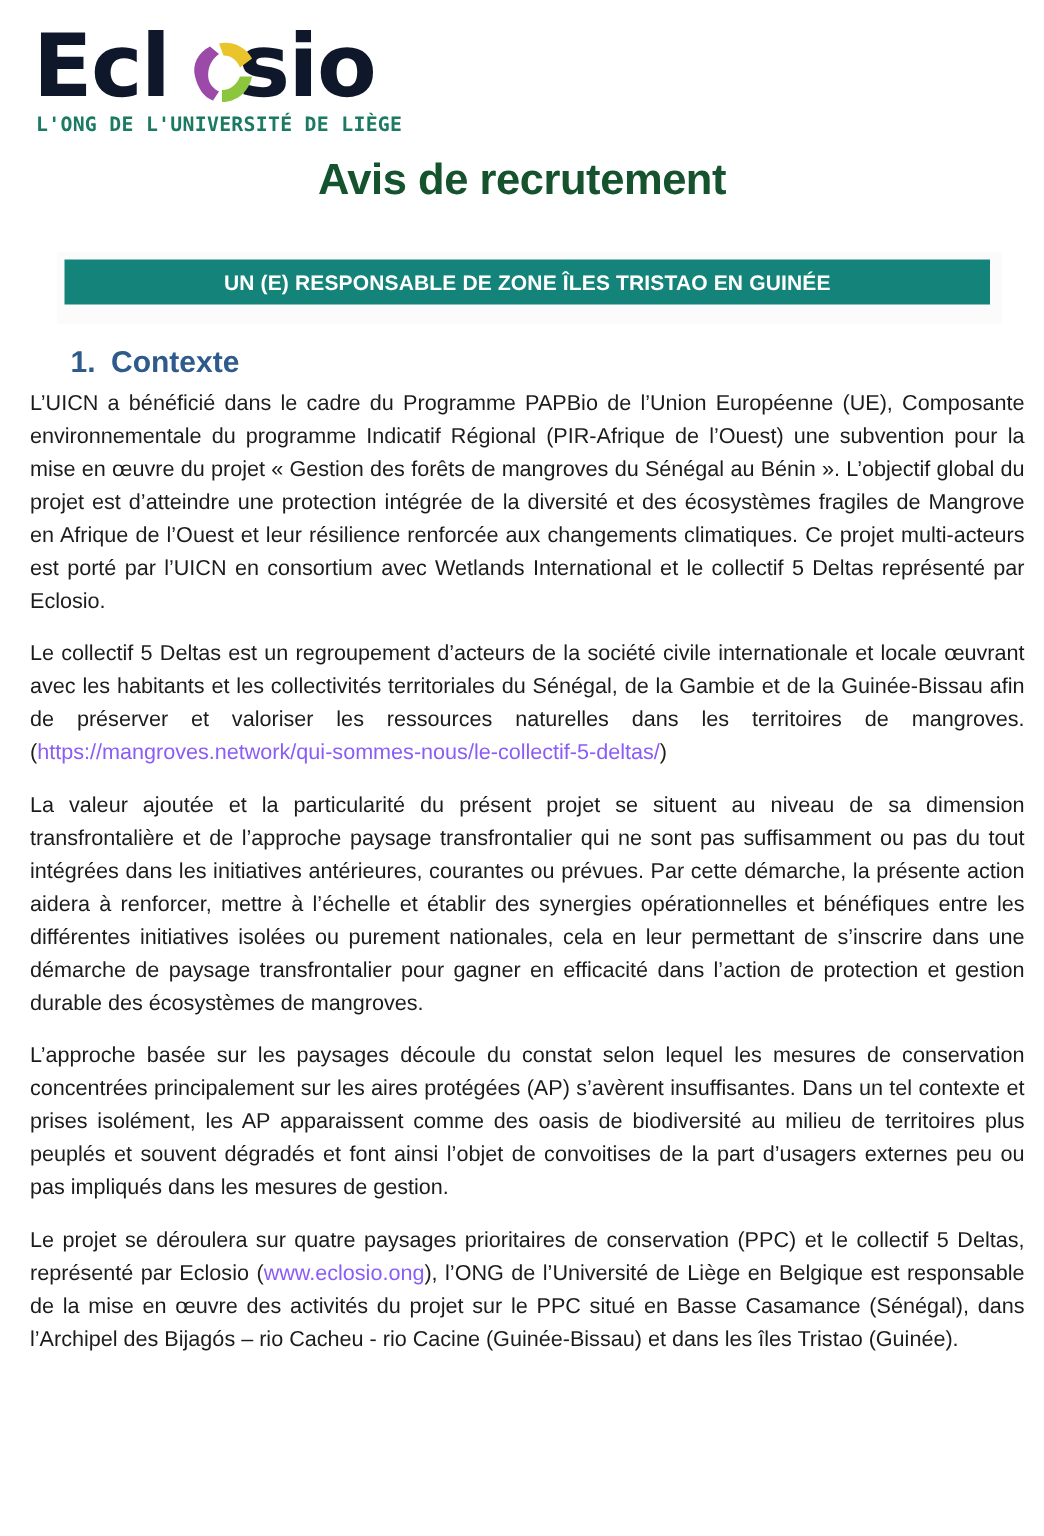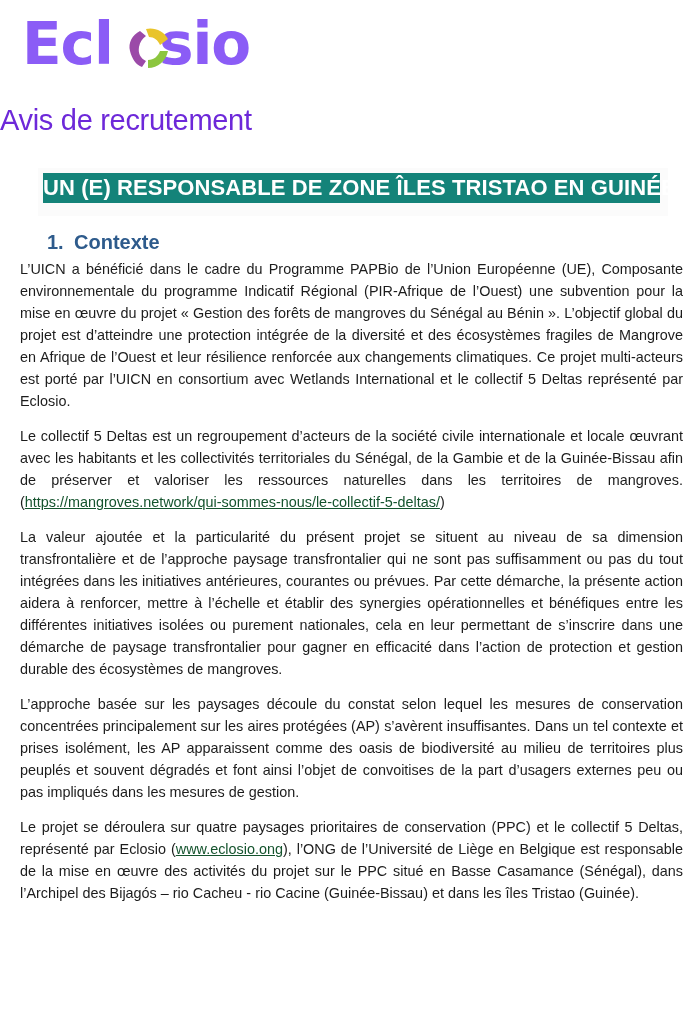--- a/index.html
+++ b/index.html
@@ -4,66 +4,67 @@
 <style>
   html, body { margin: 0; padding: 0; background: #ffffff; }
   body {
     width: 696px; height: 1024px; overflow: hidden; position: relative;
     font-family: "Liberation Sans", sans-serif; color: #1a1a1a;
   }
   .logo { position: absolute; left: 22px; top: 14px; width: 230px; height: 86px; }
   .logo-word {
     position: absolute; left: 0; top: 0; height: 60px;
     font-family: "DejaVu Sans", sans-serif; font-weight: bold; font-size: 58px;
-    letter-spacing: -1px; color: #8b5cf6; line-height: 60px; white-space: nowrap;
+    letter-spacing: -1px; color: #0f172a; line-height: 60px; white-space: nowrap;
   }
   .logo-word .gap { display: inline-block; width: 46px; }
   .logo-emblem { position: absolute; left: 104px; top: 11px; width: 46px; height: 46px; }
   .logo-tag {
     position: absolute; left: 2px; top: 62px;
     font-family: "DejaVu Sans Mono", monospace; font-weight: bold;
     font-size: 13.2px; color: #1a7a62; letter-spacing: 0.2px; white-space: nowrap;
   }
   .title {
-    position: absolute; left: 0; right: 0; top: 104px; 
-    font-family: "Liberation Sans", sans-serif; font-weight: normal; font-size: 29px;
-    color: #6d28d9; letter-spacing: -0.3px;
+    position: absolute; left: 0; right: 0; top: 104px; text-align: center;
+    font-family: "Liberation Sans", sans-serif; font-weight: bold; font-size: 29px;
+    color: #14532d; letter-spacing: -0.3px;
   }
   .banner-wrap {
     position: absolute; left: 38px; top: 168px; width: 630px; height: 48px;
     background: #fbfbfb;
   }
   .banner {
     position: absolute; left: 43px; top: 173px; width: 617px; height: 30px;
-    background: #148379; color: #ffffff; font-weight: bold; font-size: 22px;
+    background: #148379; color: #ffffff; font-weight: bold; font-size: 14px;
     line-height: 30px; text-align: center; letter-spacing: 0.1px; white-space: nowrap;
   }
   .h1 {
     position: absolute; left: 47px; top: 231px;
     font-weight: bold; font-size: 20px; color: #2e5b8c;
   }
   .h1 .num { display: inline-block; width: 27px; }
   .body {
     position: absolute; left: 20px; width: 663px; top: 258px;
     font-size: 14.4px; line-height: 22px; text-align: justify; color: #1c1c1c;
   }
   .body p { margin: 0 0 13px 0; }
-  .body a { color: #14532d; text-decoration: underline; }
+  .body a { color: #8b5cf6; }
   .body b { font-weight: normal; }
 </style>
 </head>
 <body>
 
 <div class="logo">
   <div class="logo-word"><span>Ecl</span><span class="gap"></span><span>sio</span></div>
   <svg class="logo-emblem" viewBox="0 0 46 46">
     <path d="M14 6 C6 10 2 18 4 26 C6 34 10 40 16 42 L20 36 C14 33 12 28 13 22 C14 17 16 14 20 11 Z" fill="#9b4aa8"></path>
     <path d="M20 4 C28 2 38 6 42 14 L34 20 C32 15 28 12 23 12 Z" fill="#e9c42a"></path>
     <path d="M42 26 C40 36 32 43 22 43 L22 35 C28 35 32 31 34 26 Z" fill="#8cc63f"></path>
   </svg>
+  <div class="logo-tag">L'ONG DE L'UNIVERSITÉ DE LIÈGE</div>
 </div>
 
 <div class="title">Avis de recrutement</div>
 
 <div class="banner-wrap"></div>
 <div class="banner">UN (E) RESPONSABLE DE ZONE ÎLES TRISTAO EN GUINÉE</div>
 
 <div class="h1">
   <span class="num">1.</span><span>Contexte</span>
 </div>

